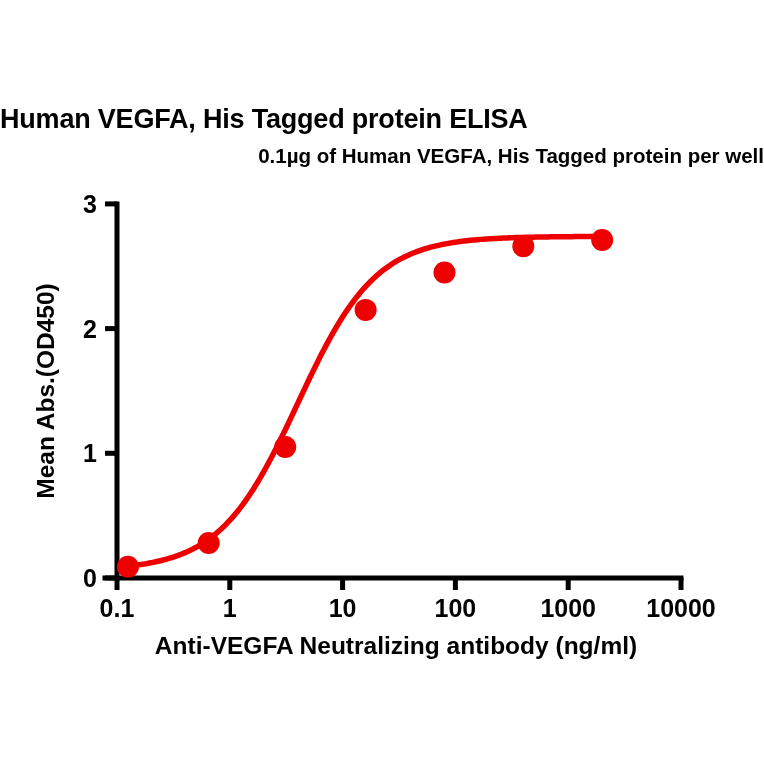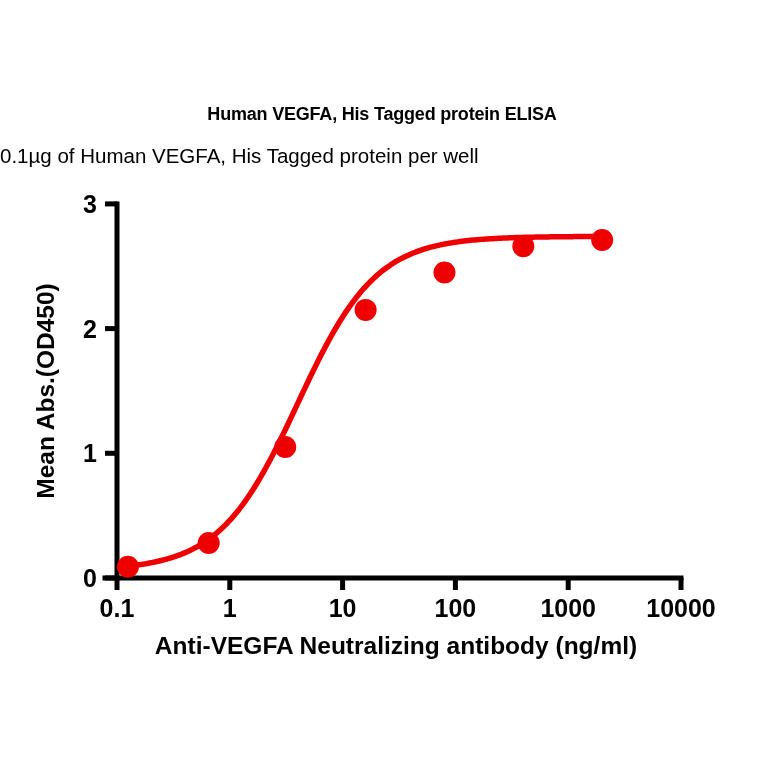--- a/index.html
+++ b/index.html
@@ -18,35 +18,35 @@
     position: relative;
     width: 764px;
     height: 764px;
     background: #ffffff;
   }
   .title {
     position: absolute;
     left: 0;
     top: 104px;
     width: 764px;
-    text-align: center;
-    font-size: 18px;
+    text-align: left;
+    font-size: 27px;
     font-weight: bold;
     letter-spacing: -0.2px;
     color: #000000;
     white-space: nowrap;
   }
   .subtitle {
     position: absolute;
     left: 0;
     top: 144px;
     width: 764px;
-    text-align: left;
+    text-align: right;
     font-size: 20.5px;
-    font-weight: normal;
+    font-weight: bold;
     color: #000000;
     white-space: nowrap;
   }
   #plot-svg {
     position: absolute;
     left: 0;
     top: 0;
   }
   .axis-line {
     stroke: #000000;

